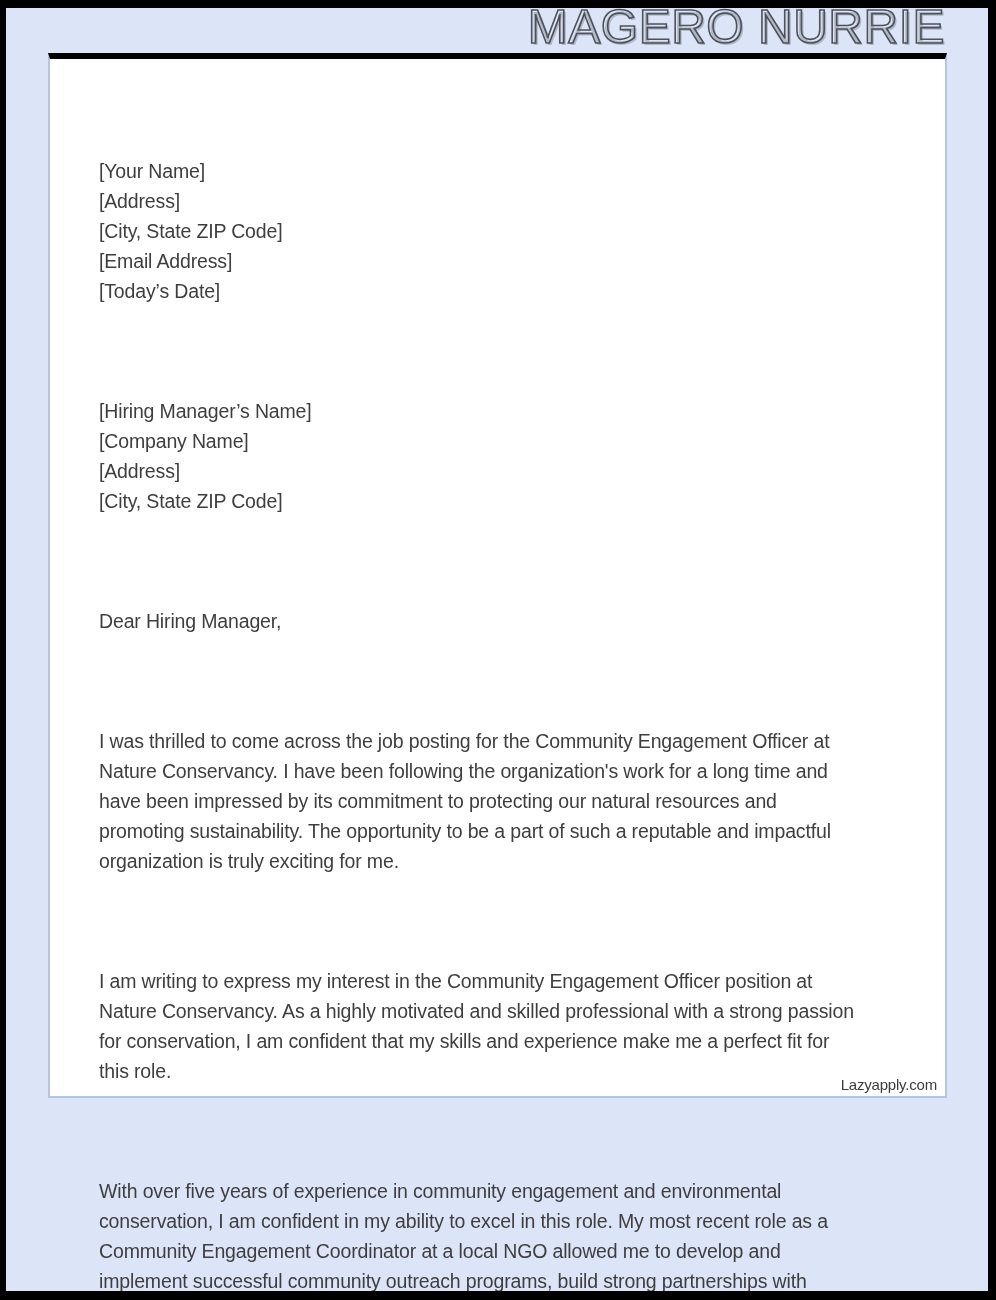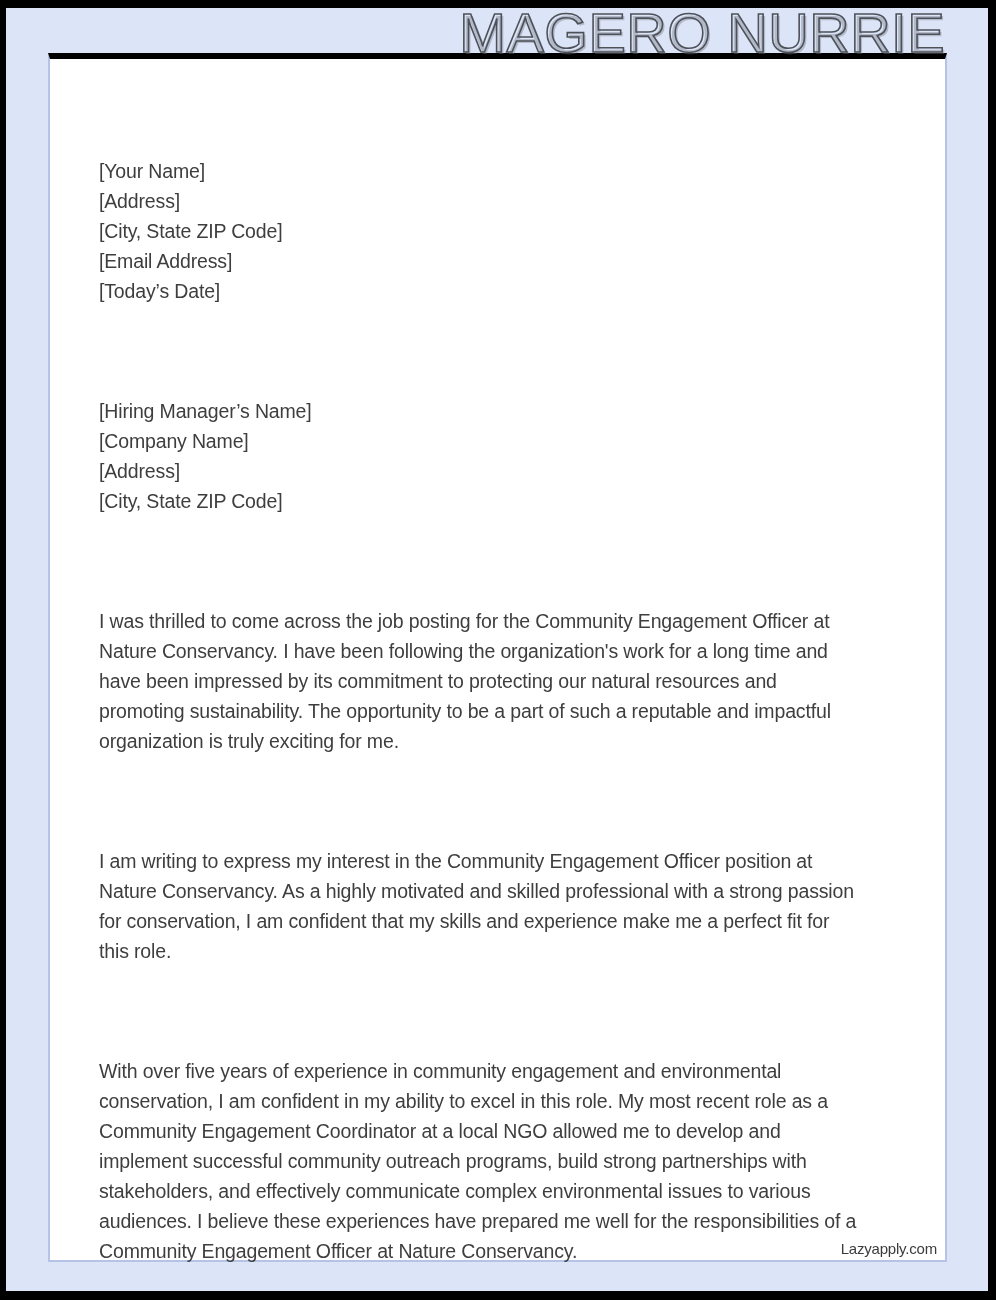--- a/index.html
+++ b/index.html
@@ -11,39 +11,39 @@
     overflow: hidden;
   }
   .canvas {
     position: absolute;
     inset: 0;
     background: #dce4f8;
   }
   
   .header-name {
     position: absolute;
-    top: 10px;
+    top: 4px;
     right: 51px;
-    font-size: 56px;
+    font-size: 48px;
     line-height: 46px;
     font-weight: 400;
     letter-spacing: 0.5px;
     color: transparent;
     -webkit-text-stroke: 1.6px #4e5258;
     text-shadow: 2px 2px 0 rgba(115, 120, 130, 0.40);
     white-space: nowrap;
     z-index: 2;
   }
   
   .letter-page {
     position: absolute;
     left: 48px;
     top: 53px;
     width: 899px;
-    height: 1209px;
+    height: 1045px;
     background: #ffffff;
     border-top: 6px solid #000000;
     border-left: 2px solid #b5c3e6;
     border-right: 2px solid #b5c3e6;
     border-bottom: 2px solid #b5c3e6;
     z-index: 1;
   }
   .watermark {
     position: absolute;
     right: 8px;
@@ -96,20 +96,21 @@
   <div class="letter-body">
     <div class="block">[Your Name]
 [Address]
 [City, State ZIP Code]
 [Email Address]
 [Today’s Date]</div>
     <div class="block">[Hiring Manager’s Name]
 [Company Name]
 [Address]
 [City, State ZIP Code]</div>
+    <div class="block">Dear Hiring Manager,</div>
     <div class="block">I was thrilled to come across the job posting for the Community Engagement Officer at
 Nature Conservancy. I have been following the organization's work for a long time and
 have been impressed by its commitment to protecting our natural resources and
 promoting sustainability. The opportunity to be a part of such a reputable and impactful
 organization is truly exciting for me.</div>
     <div class="block">I am writing to express my interest in the Community Engagement Officer position at
 Nature Conservancy. As a highly motivated and skilled professional with a strong passion
 for conservation, I am confident that my skills and experience make me a perfect fit for
 this role.</div>
     <div class="block">With over five years of experience in community engagement and environmental

